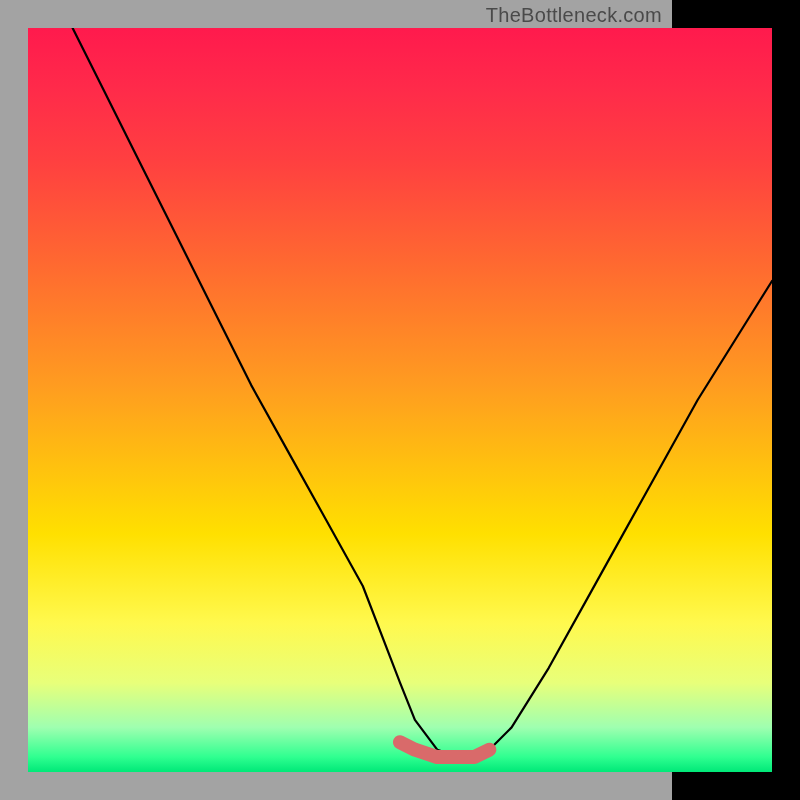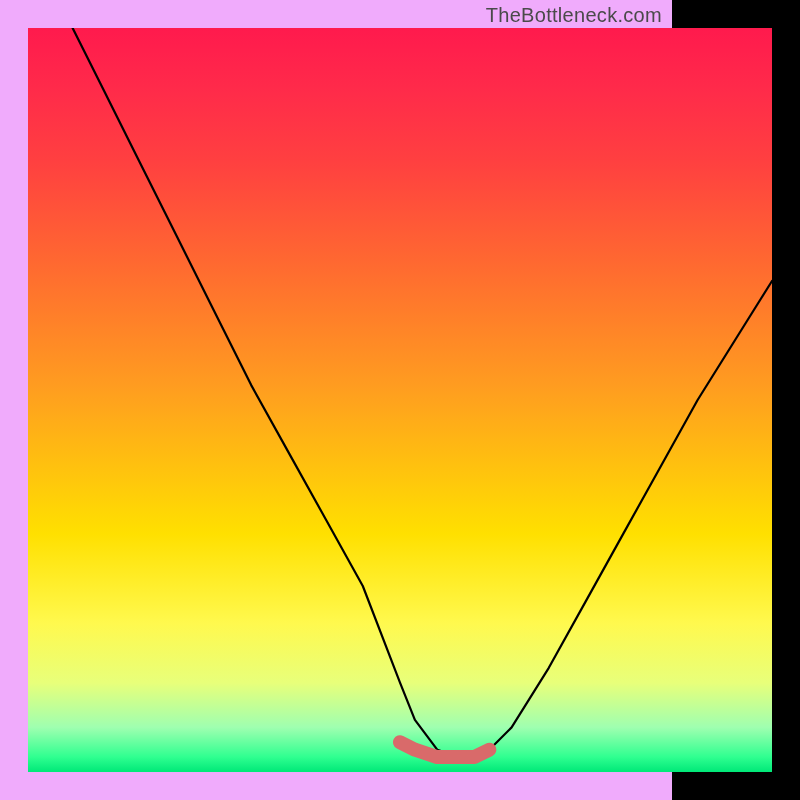--- a/index.html
+++ b/index.html
@@ -8,21 +8,21 @@
     width: 800px;
     height: 800px;
     background: #000;
     font-family: Arial, Helvetica, sans-serif;
     overflow: hidden;
   }
   .frame {
     position: relative;
     width: 672px;
     height: 800px;
-    background: #f0abfc;
+    background: #a3a3a3;
   }
   .plot {
     position: absolute;
     left: 28px;
     top: 28px;
     width: 744px;
     height: 744px;
     background: linear-gradient(
       to bottom,
       #ff1a4d 0%,

